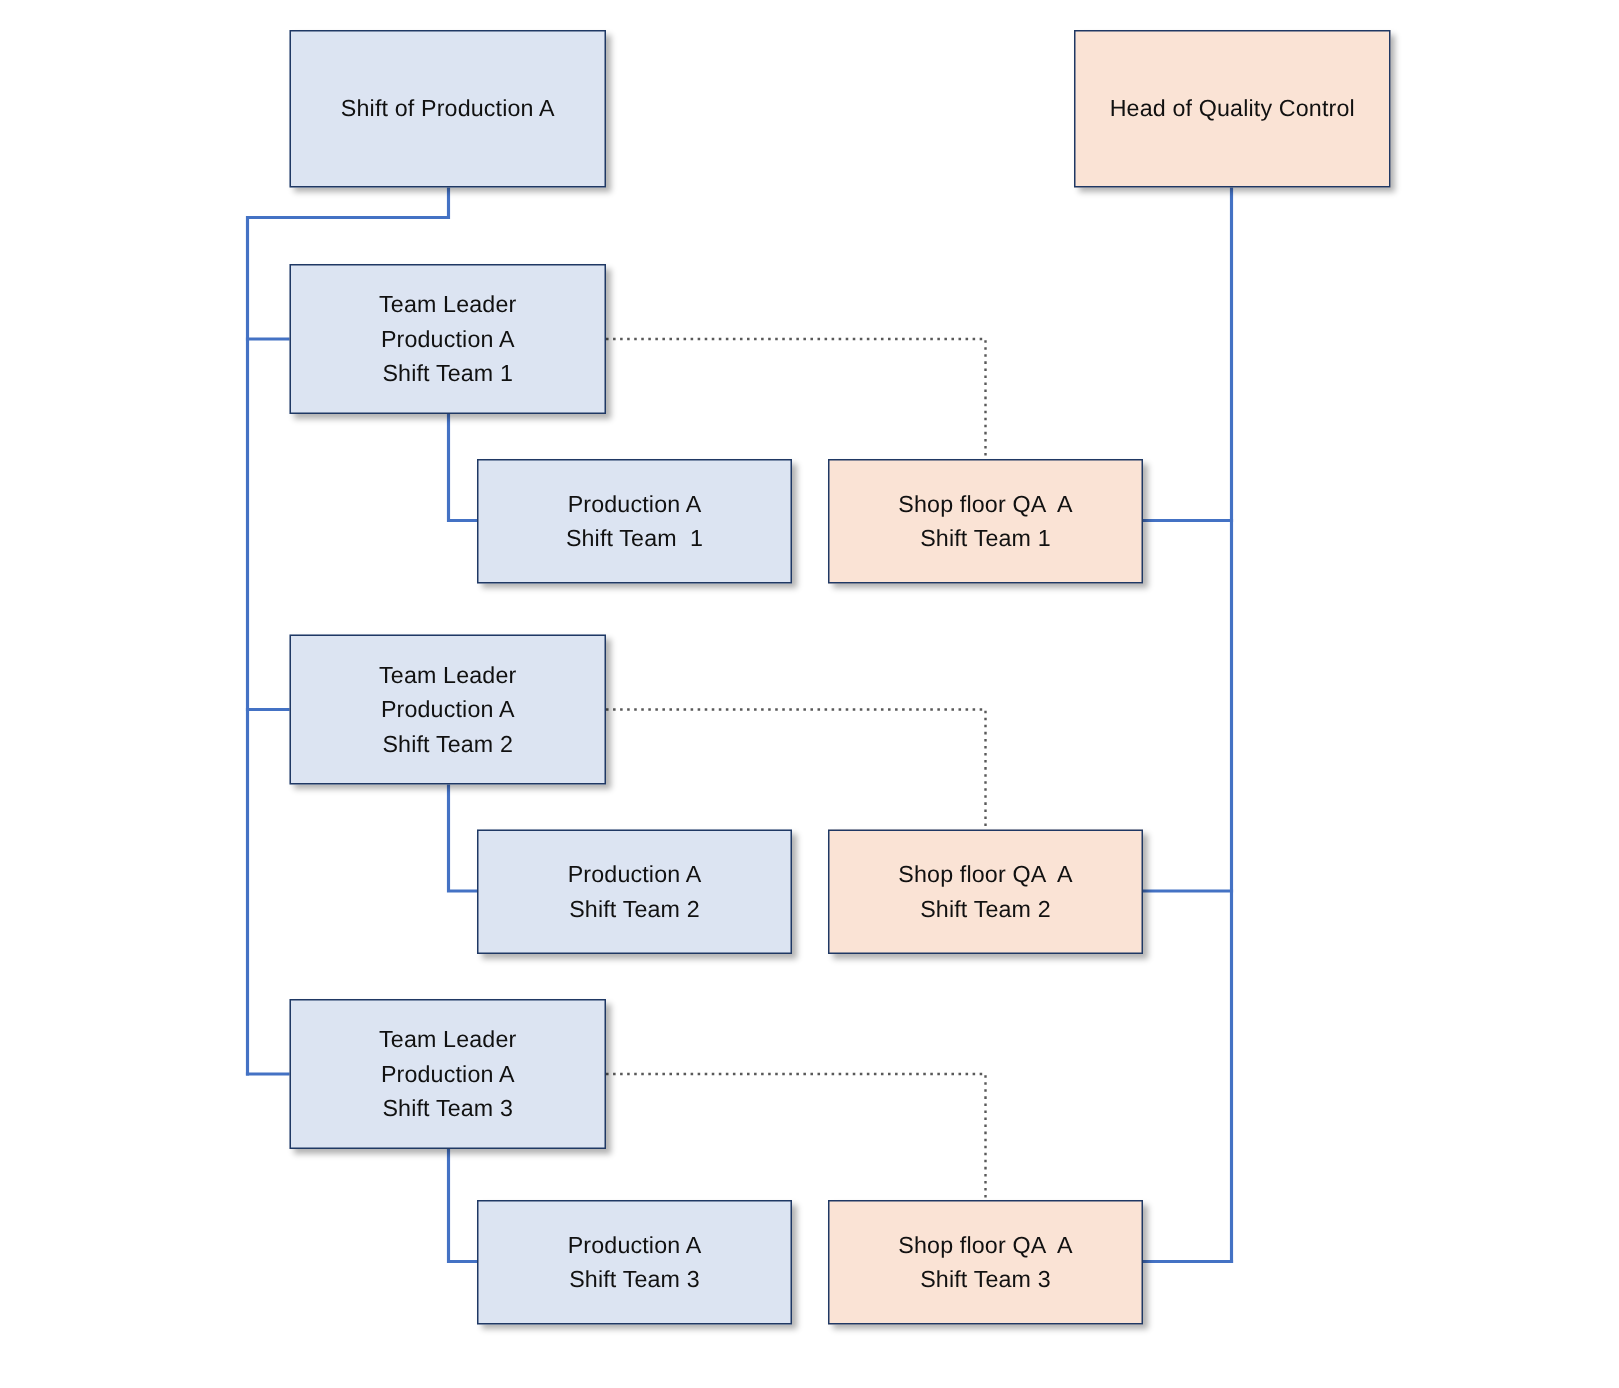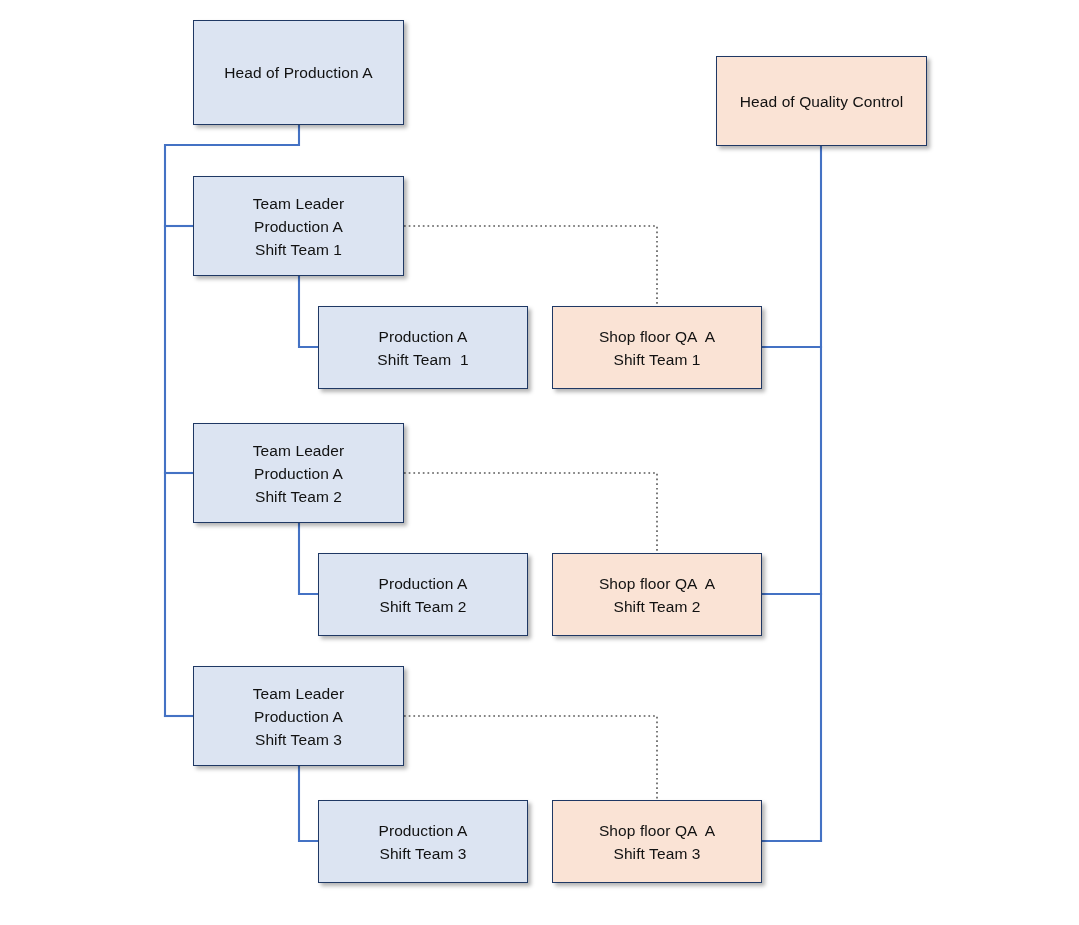--- a/index.html
+++ b/index.html
@@ -64,23 +64,23 @@
       <polyline points="299,766 299,841 318,841" fill="none" stroke="#4472c4" stroke-width="2.1" stroke-linecap="square" stroke-linejoin="miter"></polyline>
       <polyline points="821,125 821,841" fill="none" stroke="#4472c4" stroke-width="2.1" stroke-linecap="square" stroke-linejoin="miter"></polyline>
       <polyline points="821,347 762,347" fill="none" stroke="#4472c4" stroke-width="2.1" stroke-linecap="square" stroke-linejoin="miter"></polyline>
       <polyline points="821,594 762,594" fill="none" stroke="#4472c4" stroke-width="2.1" stroke-linecap="square" stroke-linejoin="miter"></polyline>
       <polyline points="821,841 762,841" fill="none" stroke="#4472c4" stroke-width="2.1" stroke-linecap="square" stroke-linejoin="miter"></polyline>
       <polyline points="404,226 657,226 657,306" fill="none" stroke="#595959" stroke-width="1.6" stroke-dasharray="1.7,3.0" stroke-linecap="butt"></polyline>
       <polyline points="404,473 657,473 657,553" fill="none" stroke="#595959" stroke-width="1.6" stroke-dasharray="1.7,3.0" stroke-linecap="butt"></polyline>
       <polyline points="404,716 657,716 657,800" fill="none" stroke="#595959" stroke-width="1.6" stroke-dasharray="1.7,3.0" stroke-linecap="butt"></polyline>
     </svg>
 <div class="node blue" style="left: 193px; top: 20px; width: 211px; height: 105px; background: rgb(220, 228, 242); border-color: rgb(31, 56, 100);">
-      <span class="label" style="color: rgb(17, 17, 17);">Head of Production A</span>
+      <span class="label" style="color: rgb(17, 17, 17);">Shift of Production A</span>
     </div>
-    <div class="node peach" style="left: 716px; top: 20px; width: 211px; height: 90px; background: rgb(250, 227, 213); border-color: rgb(31, 56, 100); margin-top: 36px;">
+    <div class="node peach" style="left: 716px; top: 20px; width: 211px; height: 105px; background: rgb(250, 227, 213); border-color: rgb(31, 56, 100);">
       <span class="label" style="color: rgb(17, 17, 17);">Head of Quality Control</span>
     </div>
     <div class="node blue multiline" style="left: 193px; top: 176px; width: 211px; height: 100px; background: rgb(220, 228, 242); border-color: rgb(31, 56, 100);">
       <span class="label" style="color: rgb(17, 17, 17);">Team Leader
 Production A
 Shift Team 1</span>
     </div>
     <div class="node blue multiline" style="left: 193px; top: 423px; width: 211px; height: 100px; background: rgb(220, 228, 242); border-color: rgb(31, 56, 100);">
       <span class="label" style="color: rgb(17, 17, 17);">Team Leader
 Production A

